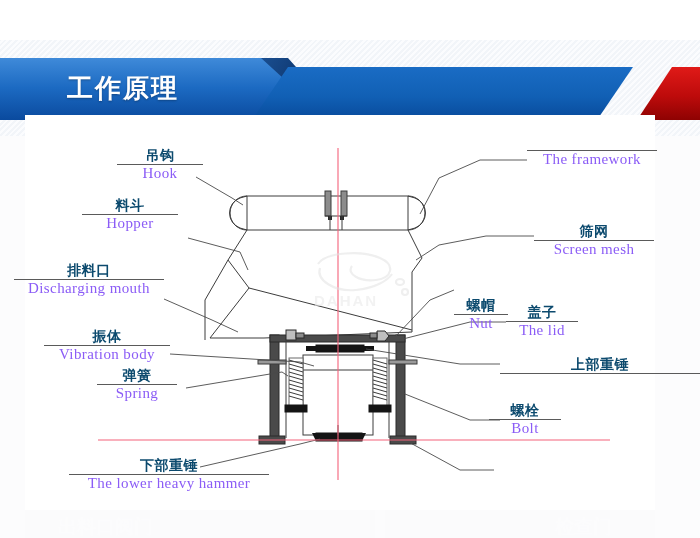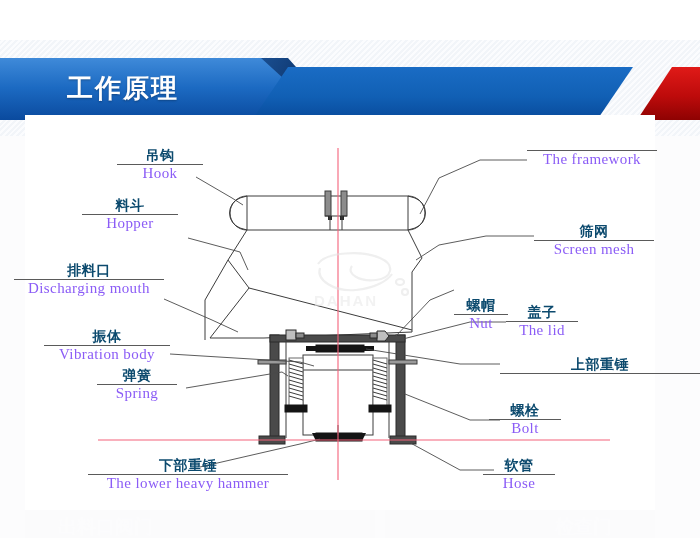--- a/index.html
+++ b/index.html
@@ -372,21 +372,21 @@
     <span class="label-rule"></span>
     <span class="label-en">Vibration body</span>
   </div>
 
   <div class="label-group align-center" style="left:97px; top:368px; width:80px;">
     <span class="label-cn">弹簧</span>
     <span class="label-rule"></span>
     <span class="label-en">Spring</span>
   </div>
 
-  <div class="label-group align-center" style="left:88px; top:458px; width:200px;">
+  <div class="label-group align-center" style="left:69px; top:458px; width:200px;">
     <span class="label-cn">下部重锤</span>
     <span class="label-rule"></span>
     <span class="label-en">The lower heavy hammer</span>
   </div>
 
   <div class="label-group align-center" style="left:527px; top:148px; width:130px;">
     <span class="label-rule"></span>
     <span class="label-en">The framework</span>
   </div>
 
@@ -412,24 +412,19 @@
     <span class="label-cn">上部重锤</span>
     <span class="label-rule"></span>
   </div>
 
   <div class="label-group align-center" style="left:489px; top:403px; width:72px;">
     <span class="label-cn">螺栓</span>
     <span class="label-rule"></span>
     <span class="label-en">Bolt</span>
   </div>
 
-  <div class="label-group align-center" style="left:483px; top:458px; width:72px;">
-    <span class="label-cn">软管</span>
-    <span class="label-rule"></span>
-    <span class="label-en">Hose</span>
-  </div>
 
   <div class="footer-strip a"></div>
   <div class="footer-strip b"></div>
   <div class="footer-ghost g1">出料口阀门</div>
   <div class="footer-ghost g2">检查门</div>
 
 </div>
 
 </body></html>

